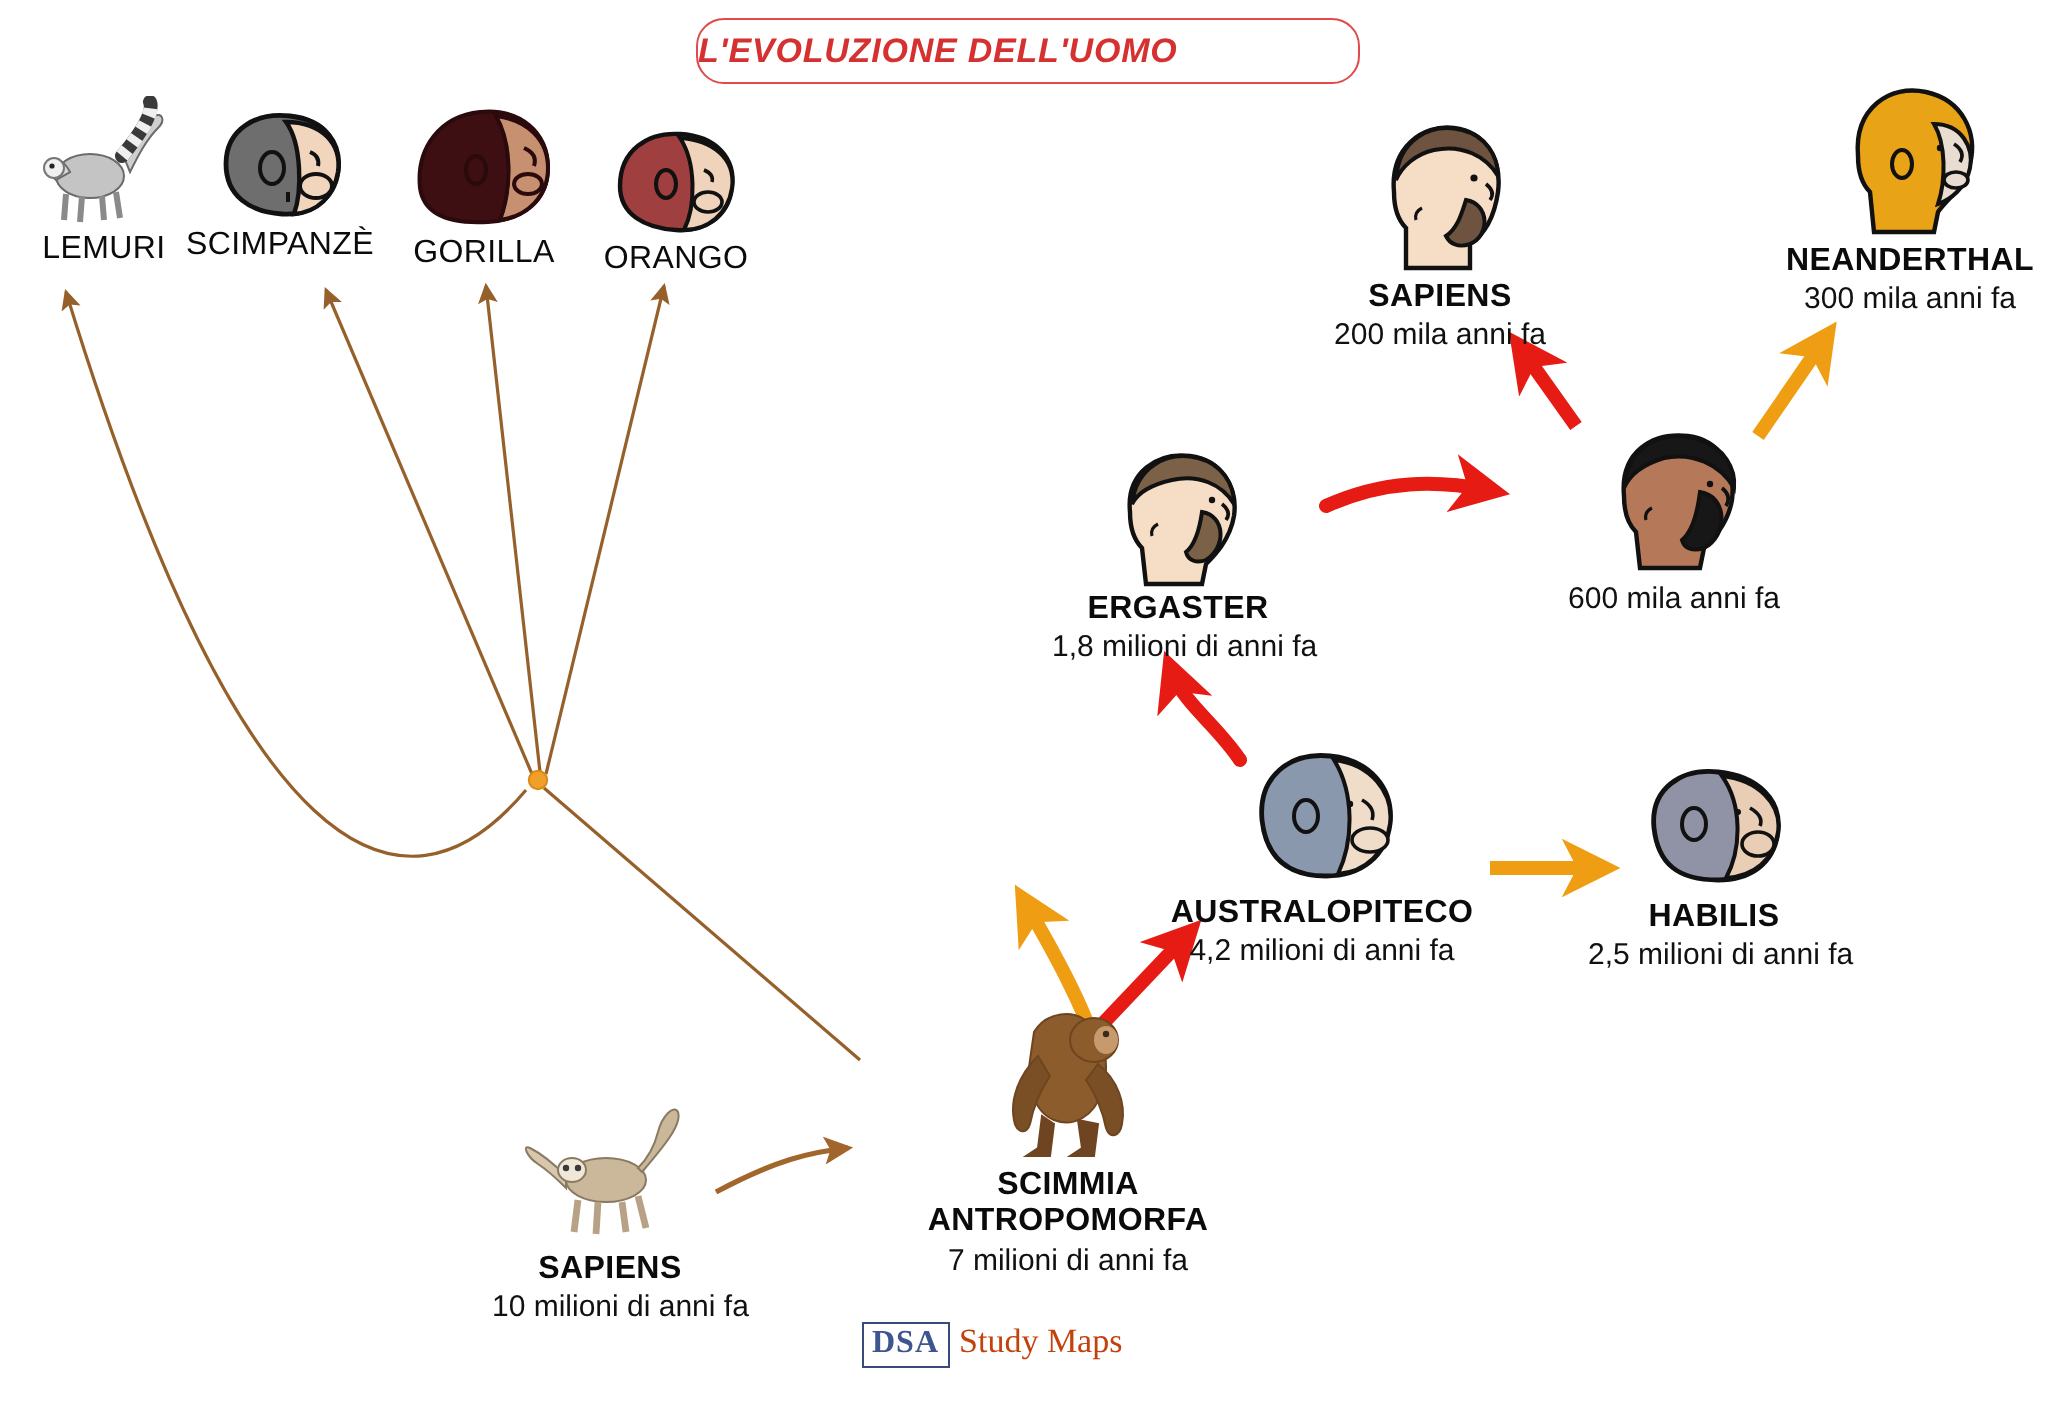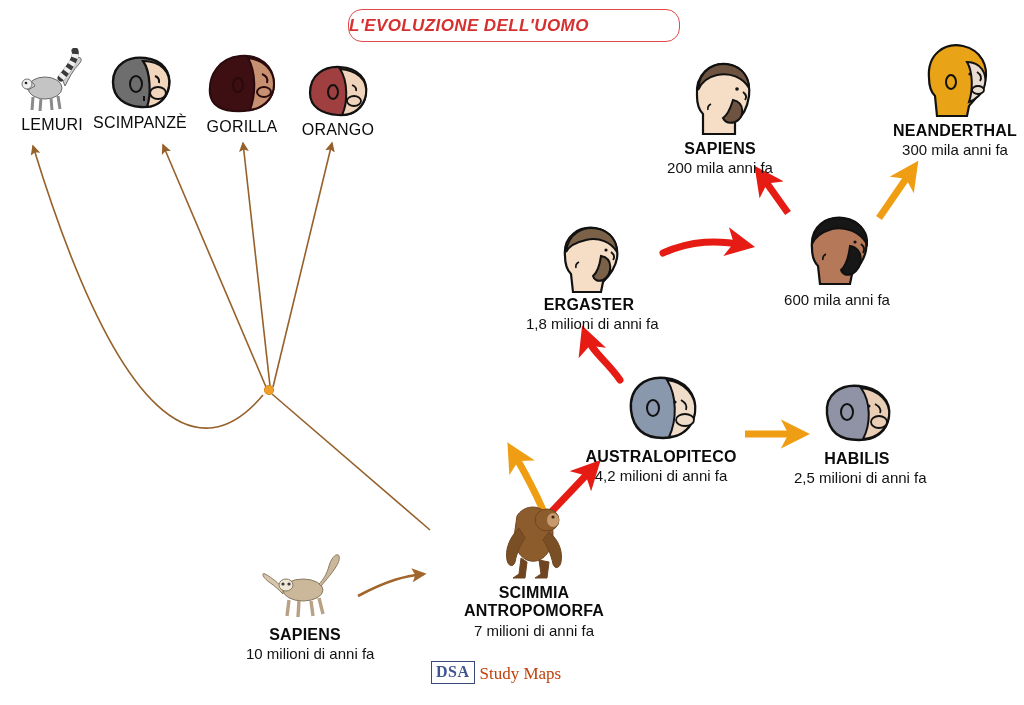--- a/index.html
+++ b/index.html
@@ -11,21 +11,21 @@
   .node .art{display:block;margin:0 auto;}
   .nm{font-weight:bold;color:#0b0b0b;letter-spacing:.2px;white-space:nowrap;}
   .nm.big{font-size:16px;font-weight:400;}
   .age{font-size:15px;color:#111;white-space:nowrap;margin-top:1px;}
   
   #title-box{position:absolute;left:348px;top:9px;width:330px;height:31px;
       border:1.6px solid #e04a4a;border-radius:14px;background:#fff;
       display:flex;align-items:center;justify-content:flex-start;font-style:italic;}
   #title-box .t{color:#d63131;font-weight:bold;font-size:17px;letter-spacing:.4px;}
   
-  #logo{position:absolute;left:431px;top:661px;display:flex;align-items:flex-end;gap:5px;}
+  #logo{position:absolute;left:431px;top:661px;display:flex;align-items:flex-start;gap:5px;}
   #logo .dsa{border:1.4px solid #3a4a7a;color:#3e558f;font-family:"Liberation Serif",serif;
       font-weight:bold;font-size:16px;line-height:1;padding:2px 4px 3px 4px;letter-spacing:.5px;}
   #logo .sm{font-family:"Liberation Serif",serif;font-size:17px;color:#c2410c;}
 </style>
 </head>
 <body>
 
 <div id="canvas">
 
   <svg class="layer" viewBox="0 0 1024 705">

